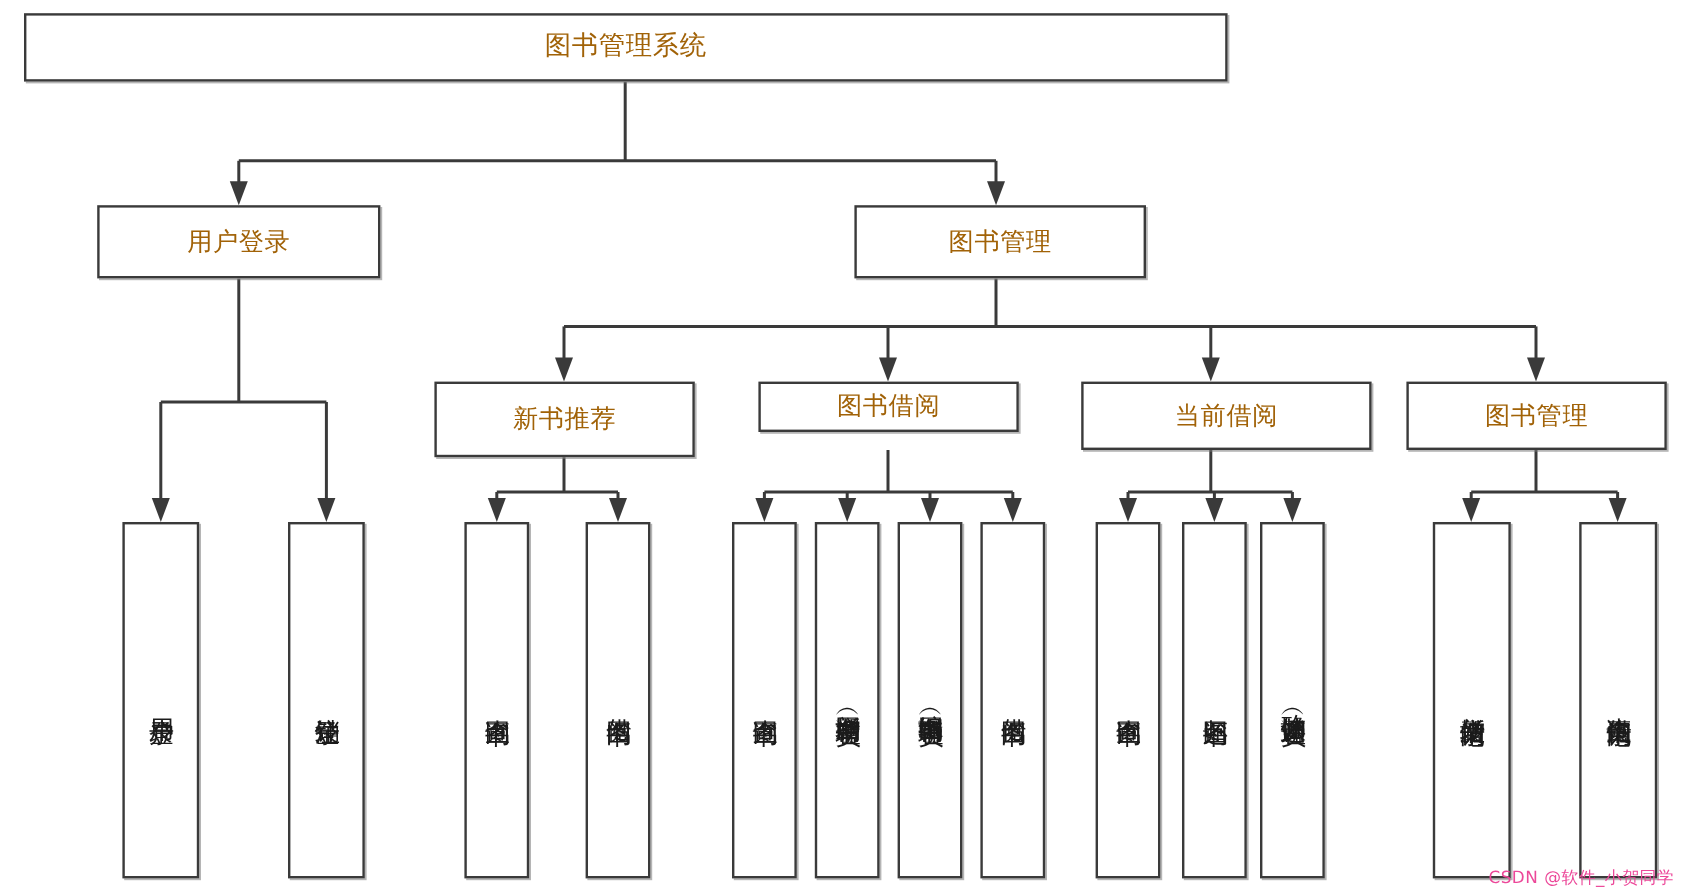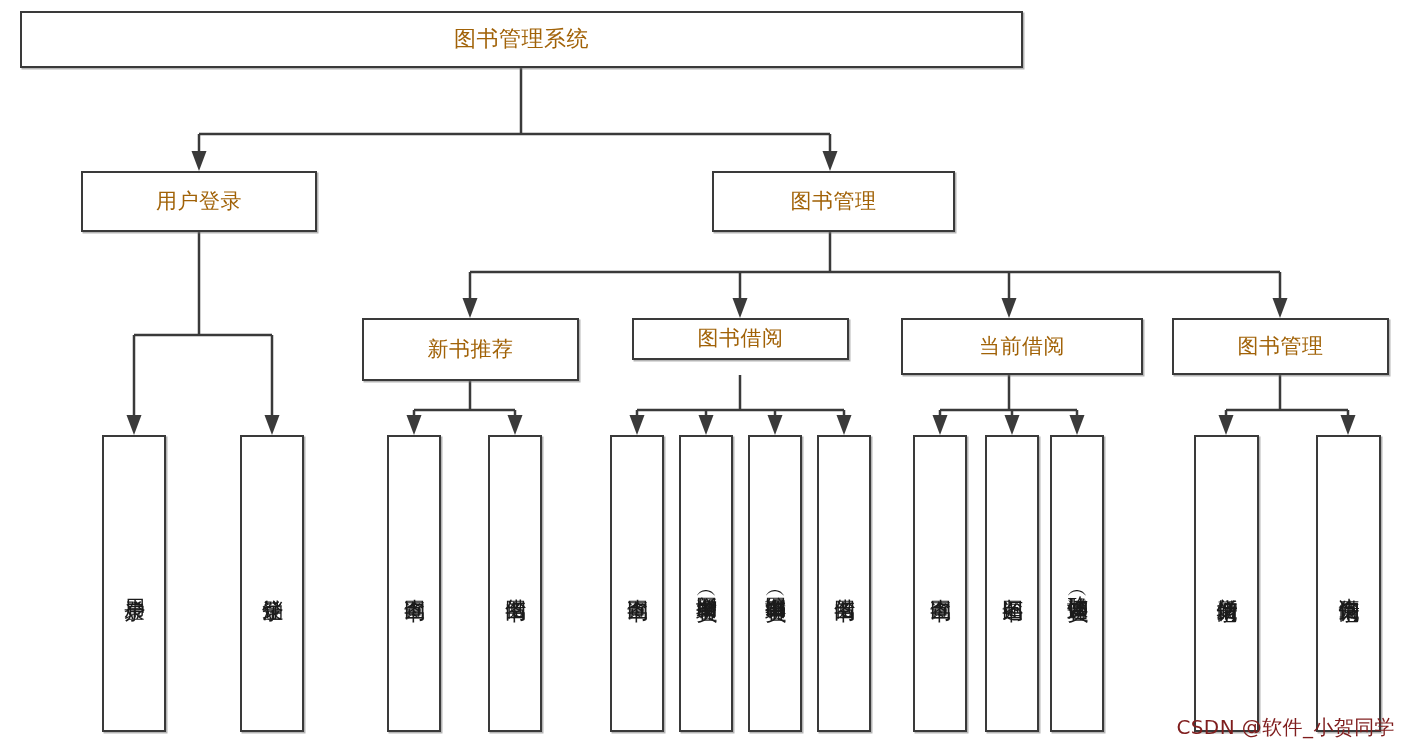--- a/index.html
+++ b/index.html
@@ -61,22 +61,22 @@
     position: absolute;
     left: 0; top: 0;
     width: 1405px;
     height: 747px;
     pointer-events: none;
   }
   #watermark {
     position: absolute;
     right: 10px;
     bottom: 6px;
-    font-size: 20px;
-    color: #7f1d1d;
+    font-size: 14px;
+    color: #ec4899;
     letter-spacing: 0.4px;
     white-space: nowrap;
     user-select: none;
   }
 </style>
 </head>
 <body>
 
 <div id="diagram-root">
   <svg id="connectors" viewBox="0 0 1405 747" width="1405" height="747">

